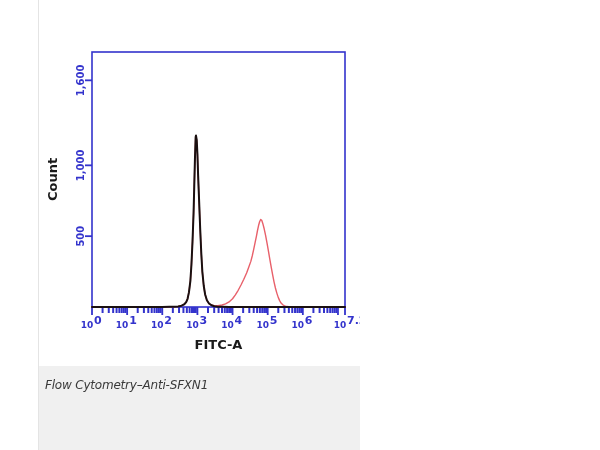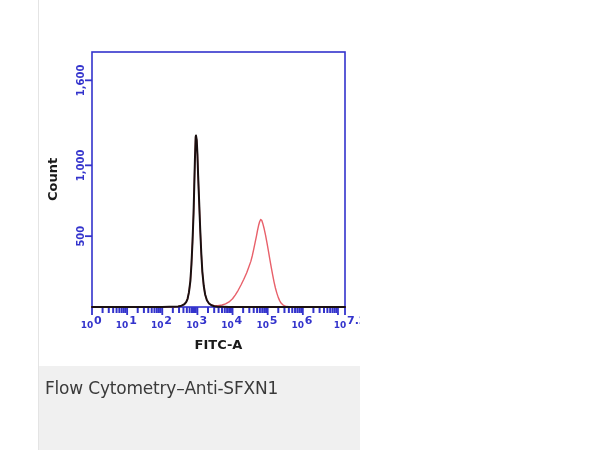--- a/index.html
+++ b/index.html
@@ -50,25 +50,26 @@
     background: #f0f0f0;
     border-left: 1px solid #e4e4e4;
     box-sizing: border-box;
     overflow: hidden;
   }
   #caption-title {
     position: absolute;
     left: 6px;
     top: 12px;
     font-family: "DejaVu Sans", sans-serif;
-    font-size: 17px;
+    font-size: 12px;
     font-weight: 400;
     color: #3a3a3a;
     letter-spacing: -0.2px;
     white-space: nowrap;
+    font-style: italic;
   }
   #caption-subtitle {
     position: absolute;
     left: 6px;
     top: 40px;
     font-family: "DejaVu Sans", sans-serif;
     font-size: 16px;
     font-weight: 400;
     color: #6a6a6a;
     white-space: nowrap;

